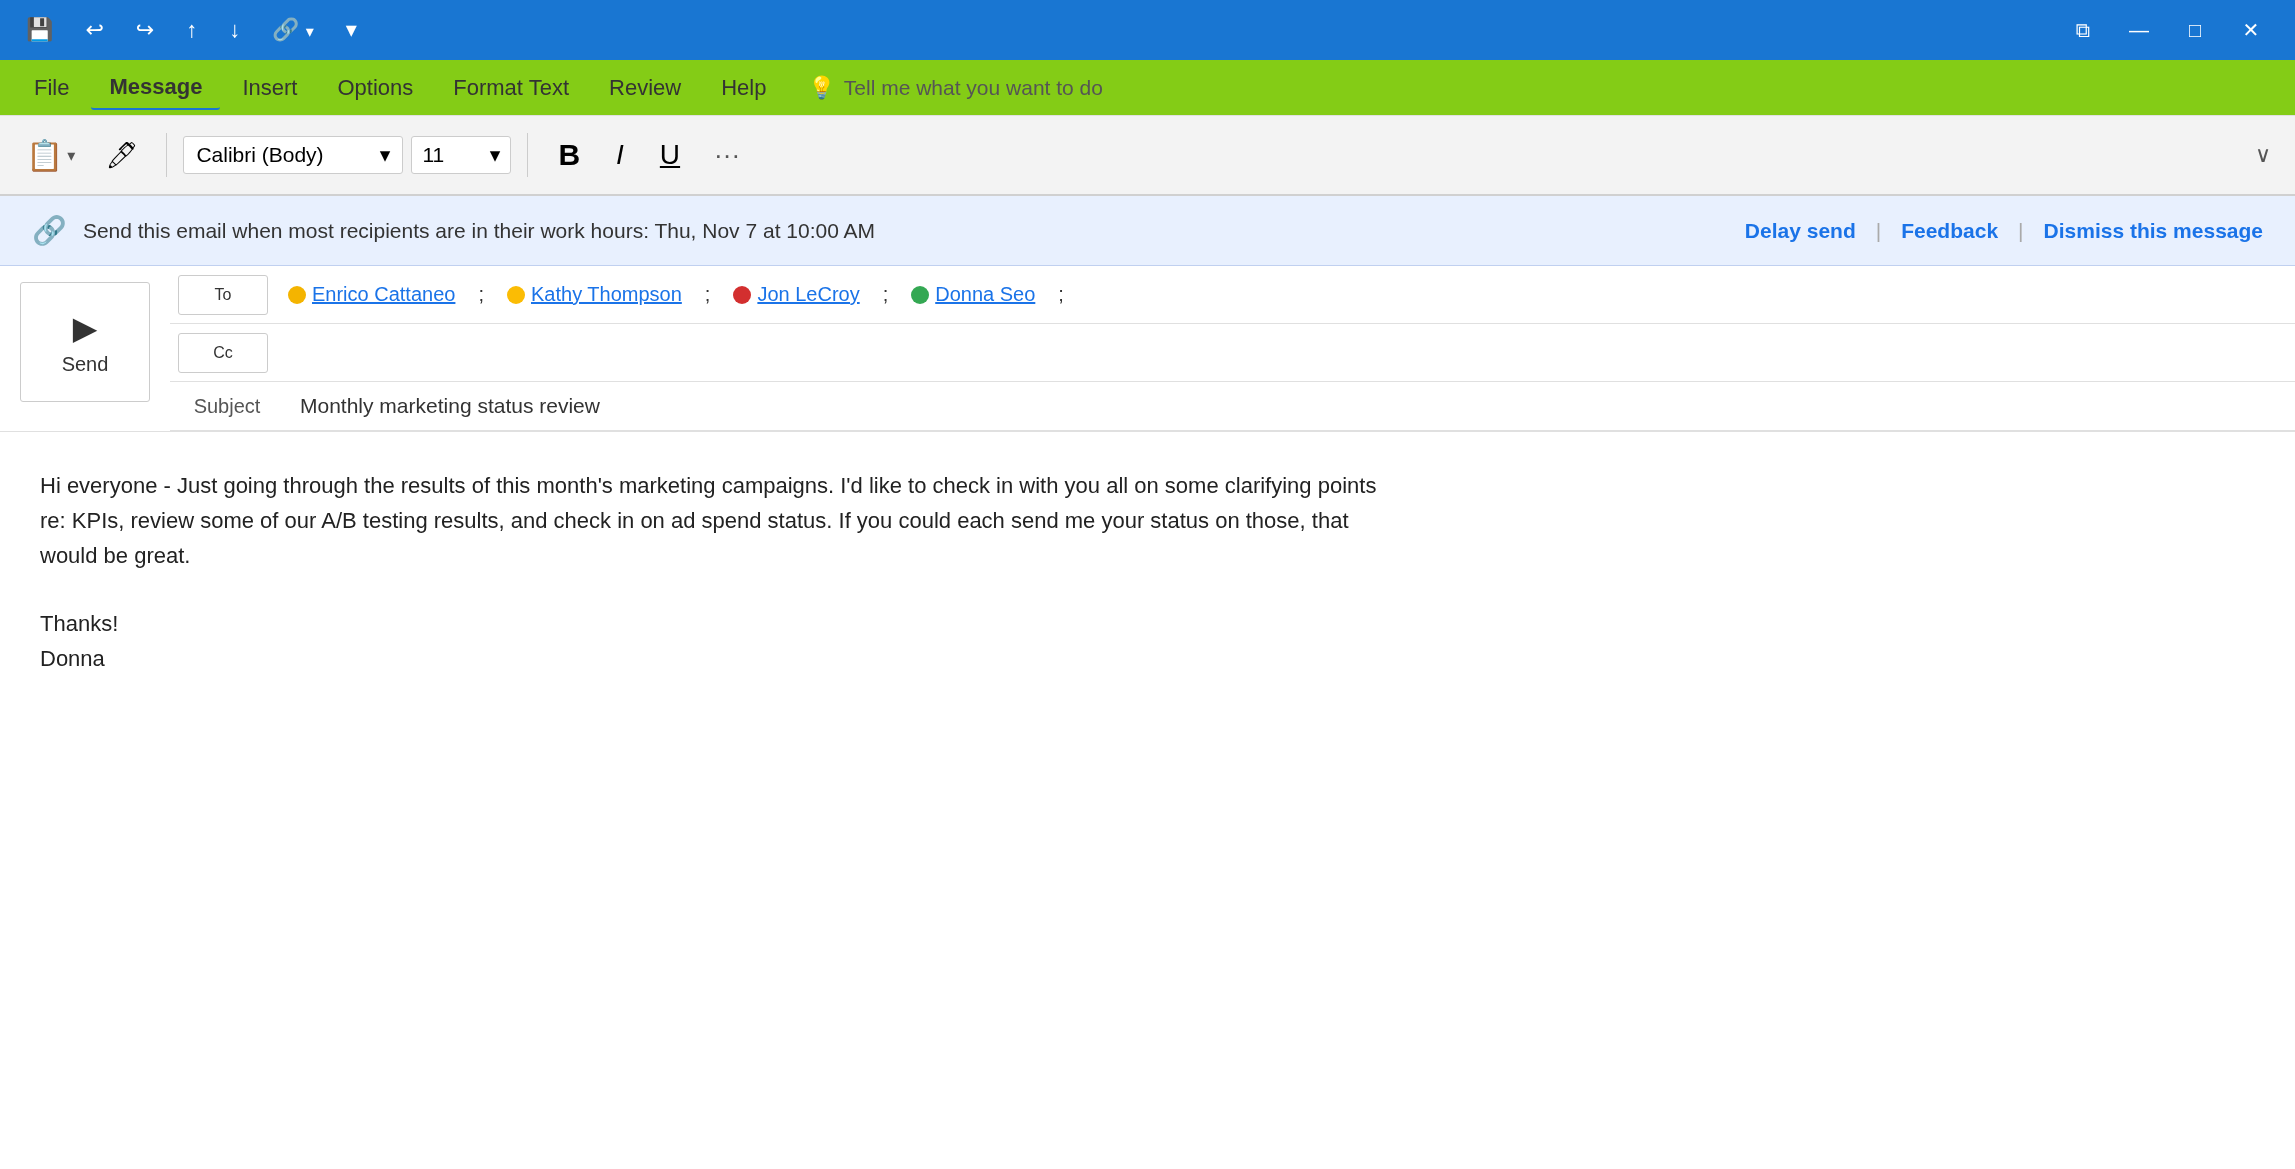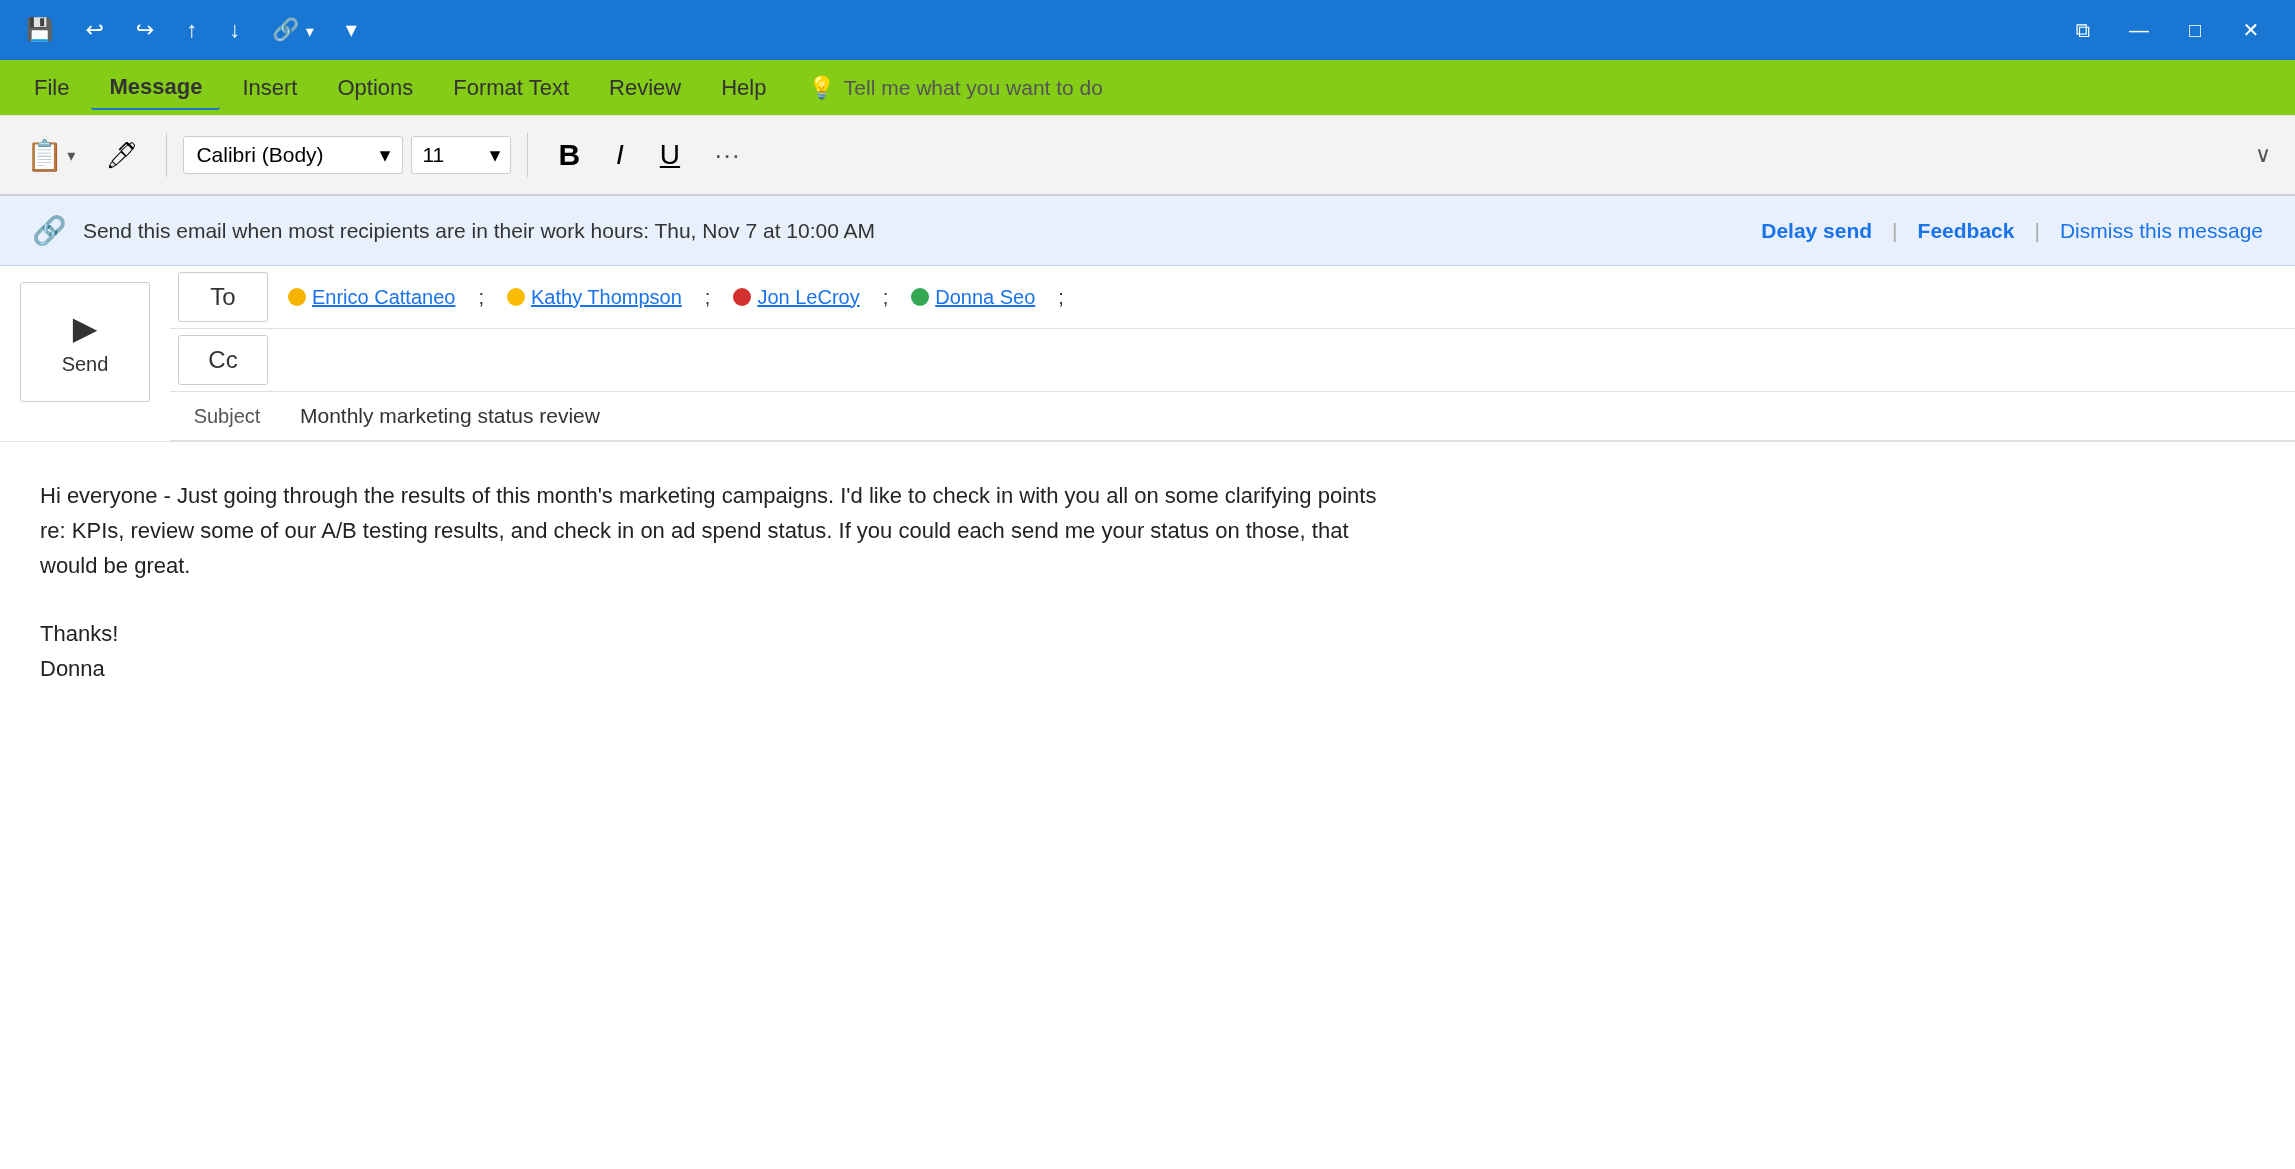--- a/index.html
+++ b/index.html
@@ -102,21 +102,21 @@
       padding: 18px 32px;
       display: flex;
       align-items: center;
       gap: 16px;
       font-size: 21px;
     }
     .notif-icon { font-size: 28px; color: #1a73e8; }
     .notif-text { color: #333; flex: 1; }
     .notif-link { color: #1a73e8; font-weight: 600; cursor: pointer; text-decoration: none; }
     .notif-separator { color: #aaa; margin: 0 4px; }
-    .notif-dismiss { color: #1a73e8; cursor: pointer; font-weight: 400; }
+    .notif-dismiss { color: #1a73e8; cursor: pointer; font-weight: 700; }
 
     
     .email-compose {
       background: white;
       flex: 1;
       display: flex;
       flex-direction: column;
       height: calc(1169px - 60px - 56px - 80px - 60px);
     }
 
@@ -151,21 +151,21 @@
       display: flex;
       align-items: center;
       border-bottom: 1px solid #e0e0e0;
       padding: 0 8px;
       min-height: 58px;
     }
     .field-label-box {
       border: 1px solid #ccc;
       border-radius: 3px;
       padding: 10px 20px;
-      font-size: 24px;
+      font-size: 16px;
       color: #333;
       min-width: 90px;
       text-align: center;
       margin: 6px 16px 6px 0;
       background: white;
     }
     .field-content {
       flex: 1;
       display: flex;
       align-items: center;

